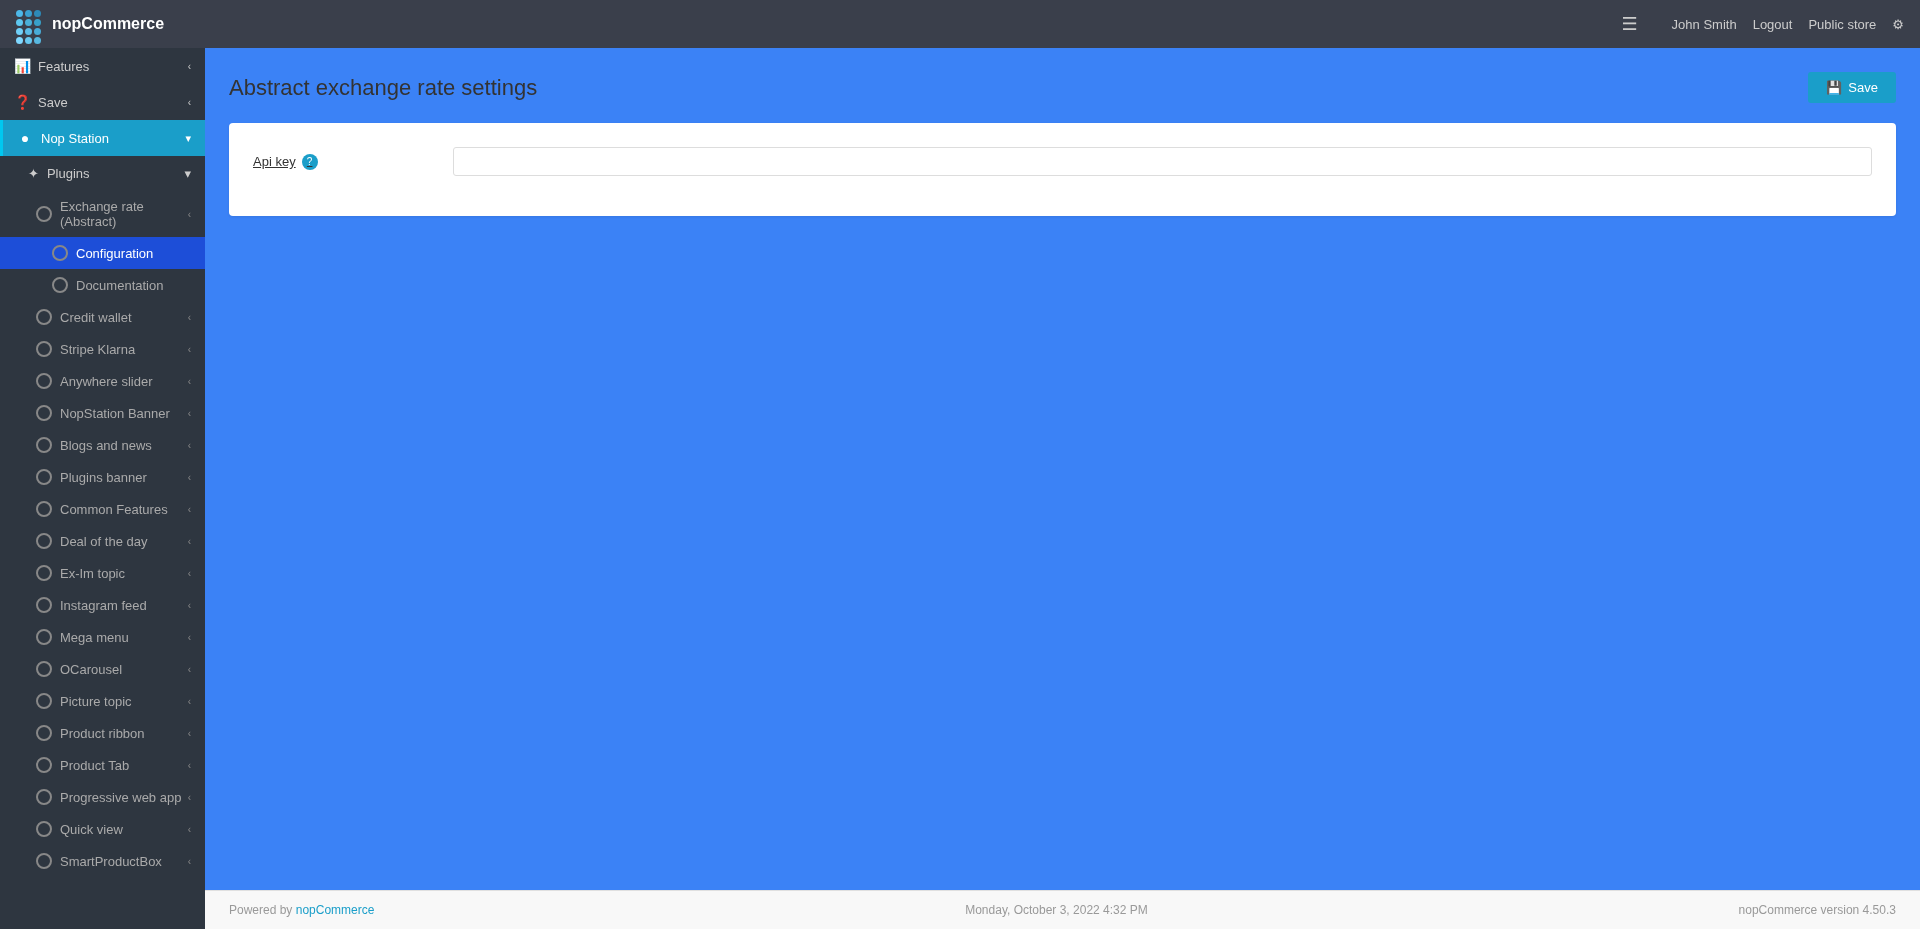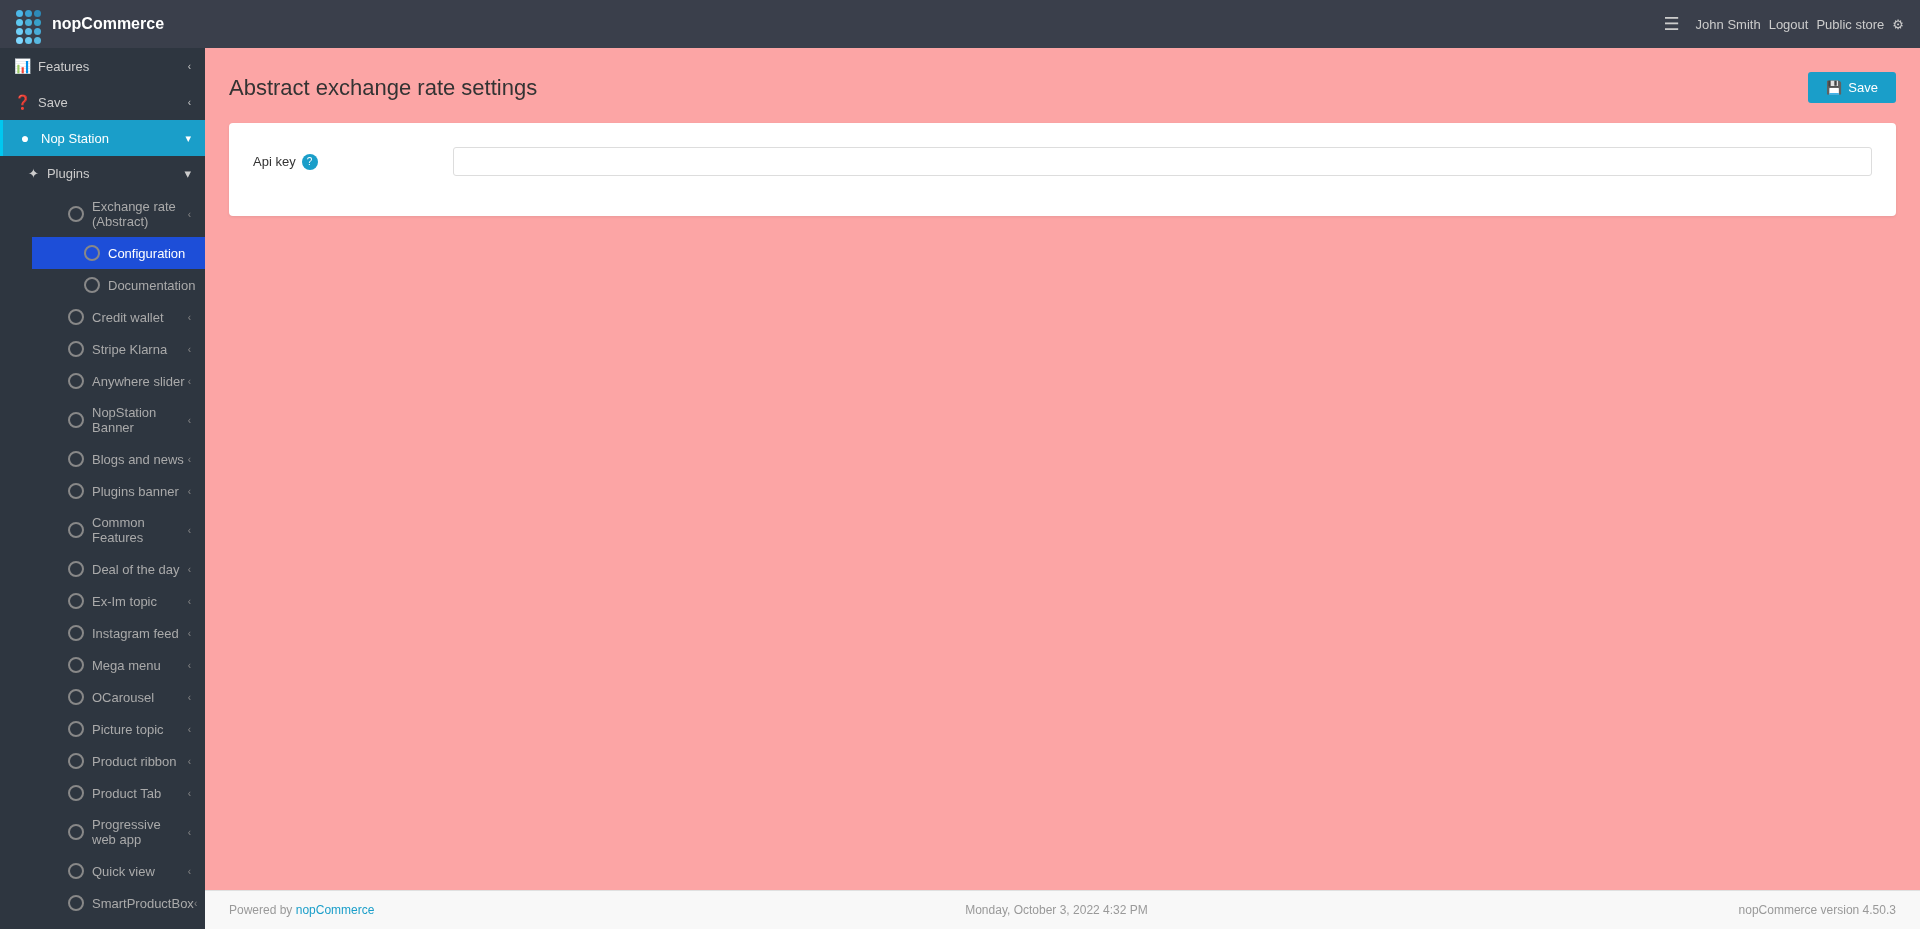--- a/index.html
+++ b/index.html
@@ -44,21 +44,22 @@
       background: none;
       border: none;
       color: #ccc;
       font-size: 18px;
       cursor: pointer;
       margin-right: 16px;
     }
     .navbar-right {
       display: flex;
       align-items: center;
-      gap: 8px;
+      gap: 16px;
+      margin-left: 18px;
     }
     .navbar-right a, .navbar-right span {
       color: #ccc;
       text-decoration: none;
       font-size: 13px;
       cursor: pointer;
     }
     .gear-icon { font-size: 16px; color: #ccc; cursor: pointer; }
 
     
@@ -108,37 +109,36 @@
     .sidebar-section-header .icon { margin-right: 8px; }
     .sidebar-section-header .arrow { margin-left: auto; }
 
     .sub-item {
       padding: 8px 14px 8px 36px;
       font-size: 13px;
       color: #aaa;
       cursor: pointer;
       display: flex;
       align-items: center;
-      margin-left: 32px;
     }
     .sub-item .circle-icon { width: 16px; height: 16px; border-radius: 50%; border: 2px solid #888; display: inline-block; margin-right: 8px; flex-shrink: 0; }
     .sub-item .arrow { margin-left: auto; font-size: 10px; color: #888; }
 
     
     .main {
       flex: 1;
       display: flex;
       flex-direction: column;
       overflow: hidden;
     }
     .main-content {
       flex: 1;
       padding: 24px;
       overflow-y: auto;
-      background: #fca5a5;
+      background: #3b82f6;
     }
 
     .page-header {
       display: flex;
       align-items: center;
       justify-content: space-between;
       margin-bottom: 20px;
     }
     .page-title {
       font-size: 22px;
@@ -171,20 +171,21 @@
       align-items: center;
       margin-bottom: 16px;
     }
     .form-label {
       width: 200px;
       font-size: 13px;
       color: #333;
       display: flex;
       align-items: center;
       gap: 6px;
+      text-decoration: underline;
     }
     .help-icon {
       width: 16px;
       height: 16px;
       border-radius: 50%;
       background: #1a9ec9;
       color: #fff;
       font-size: 10px;
       display: inline-flex;
       align-items: center;

